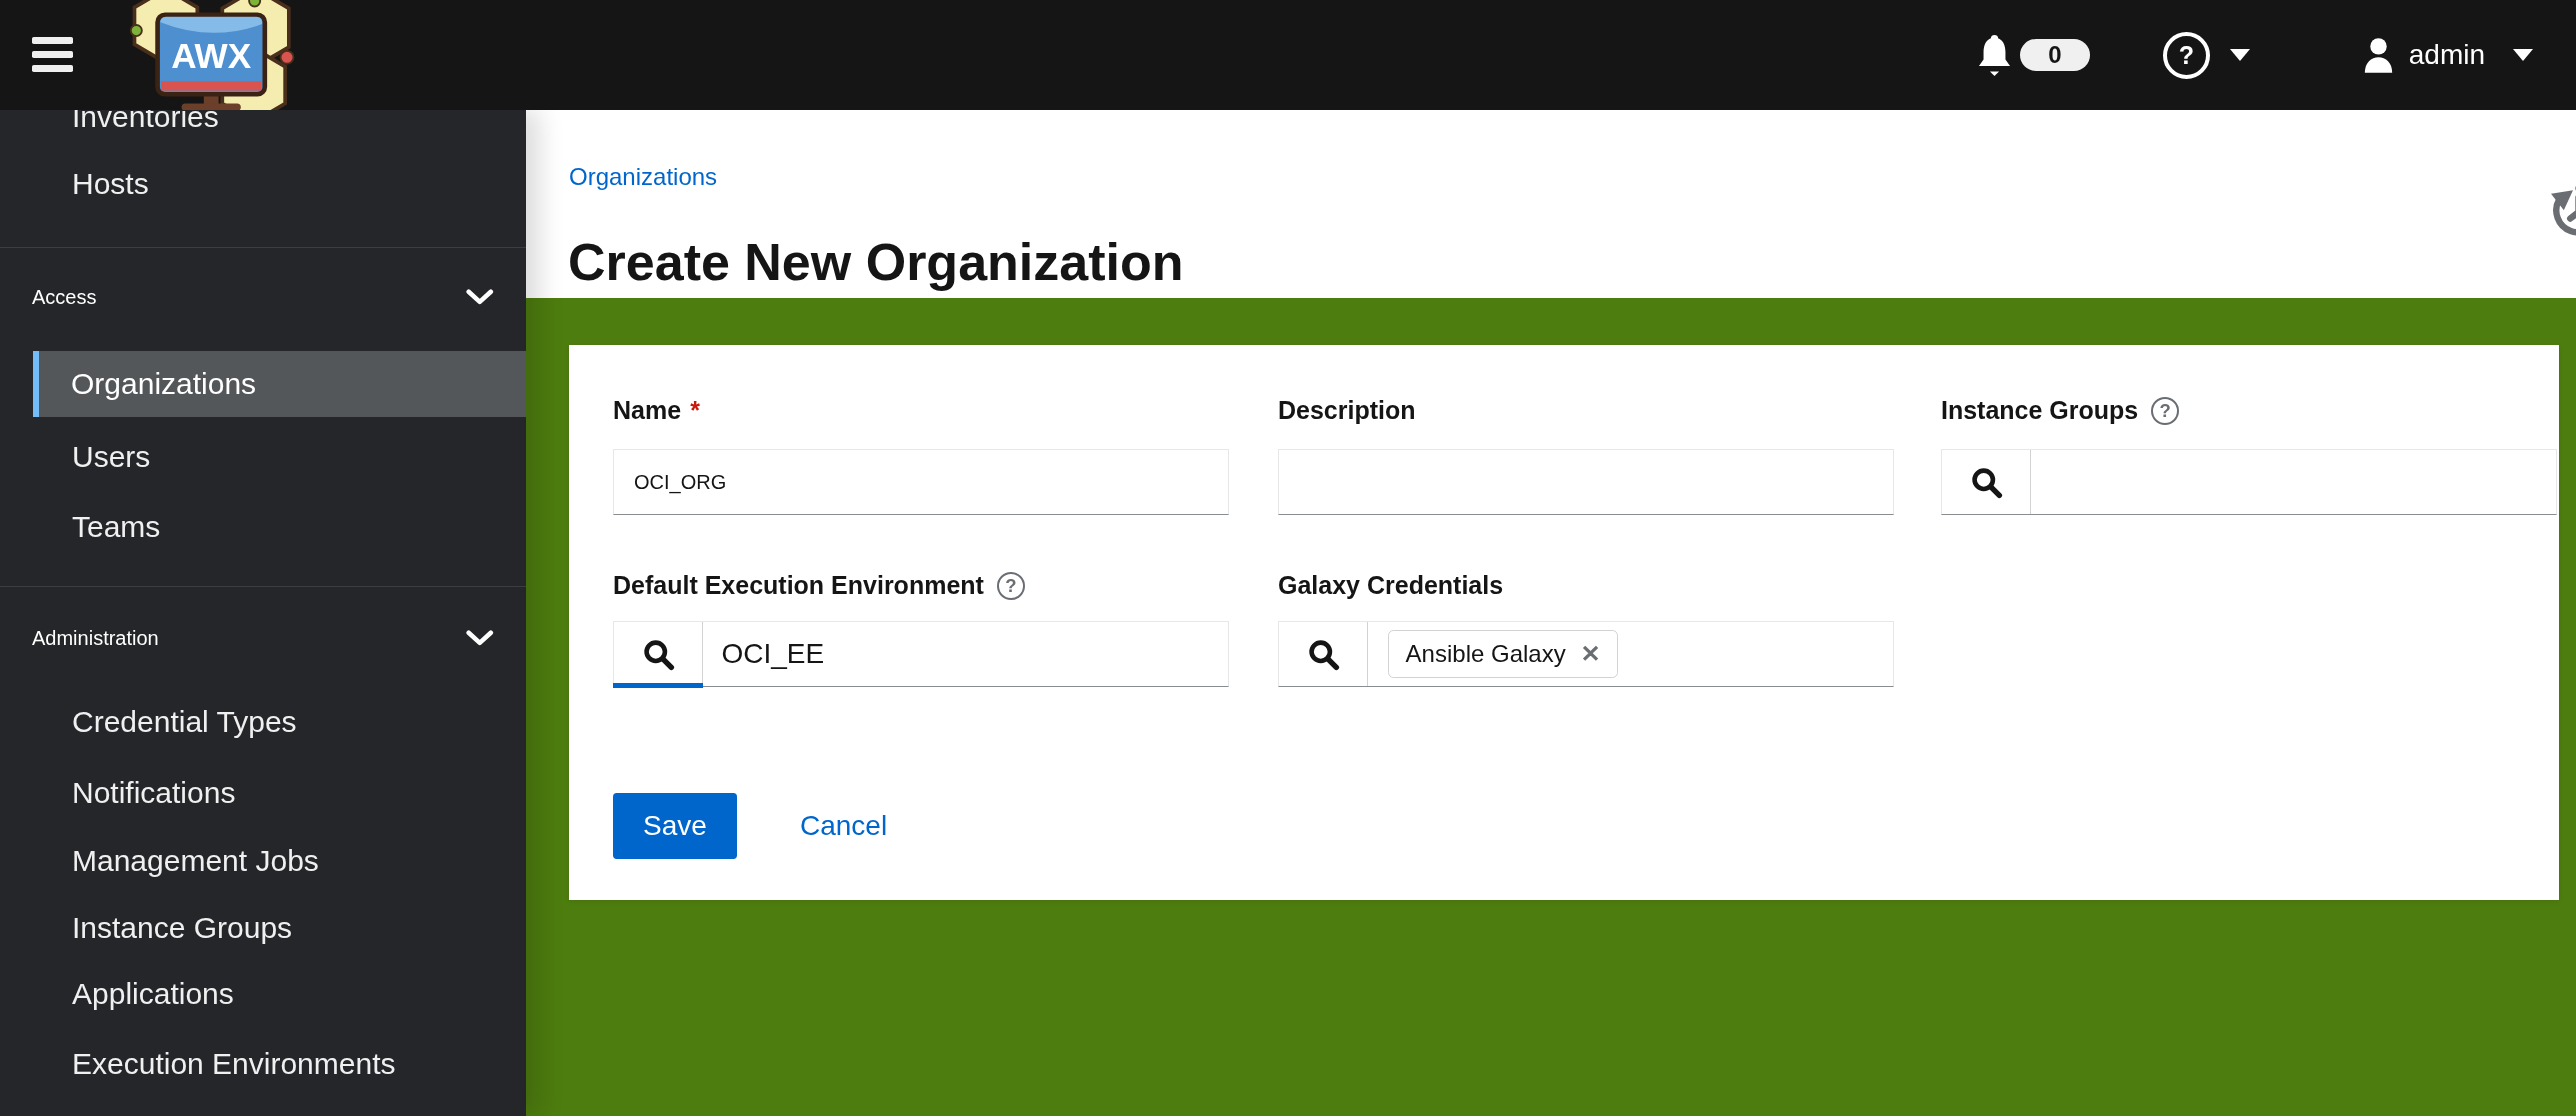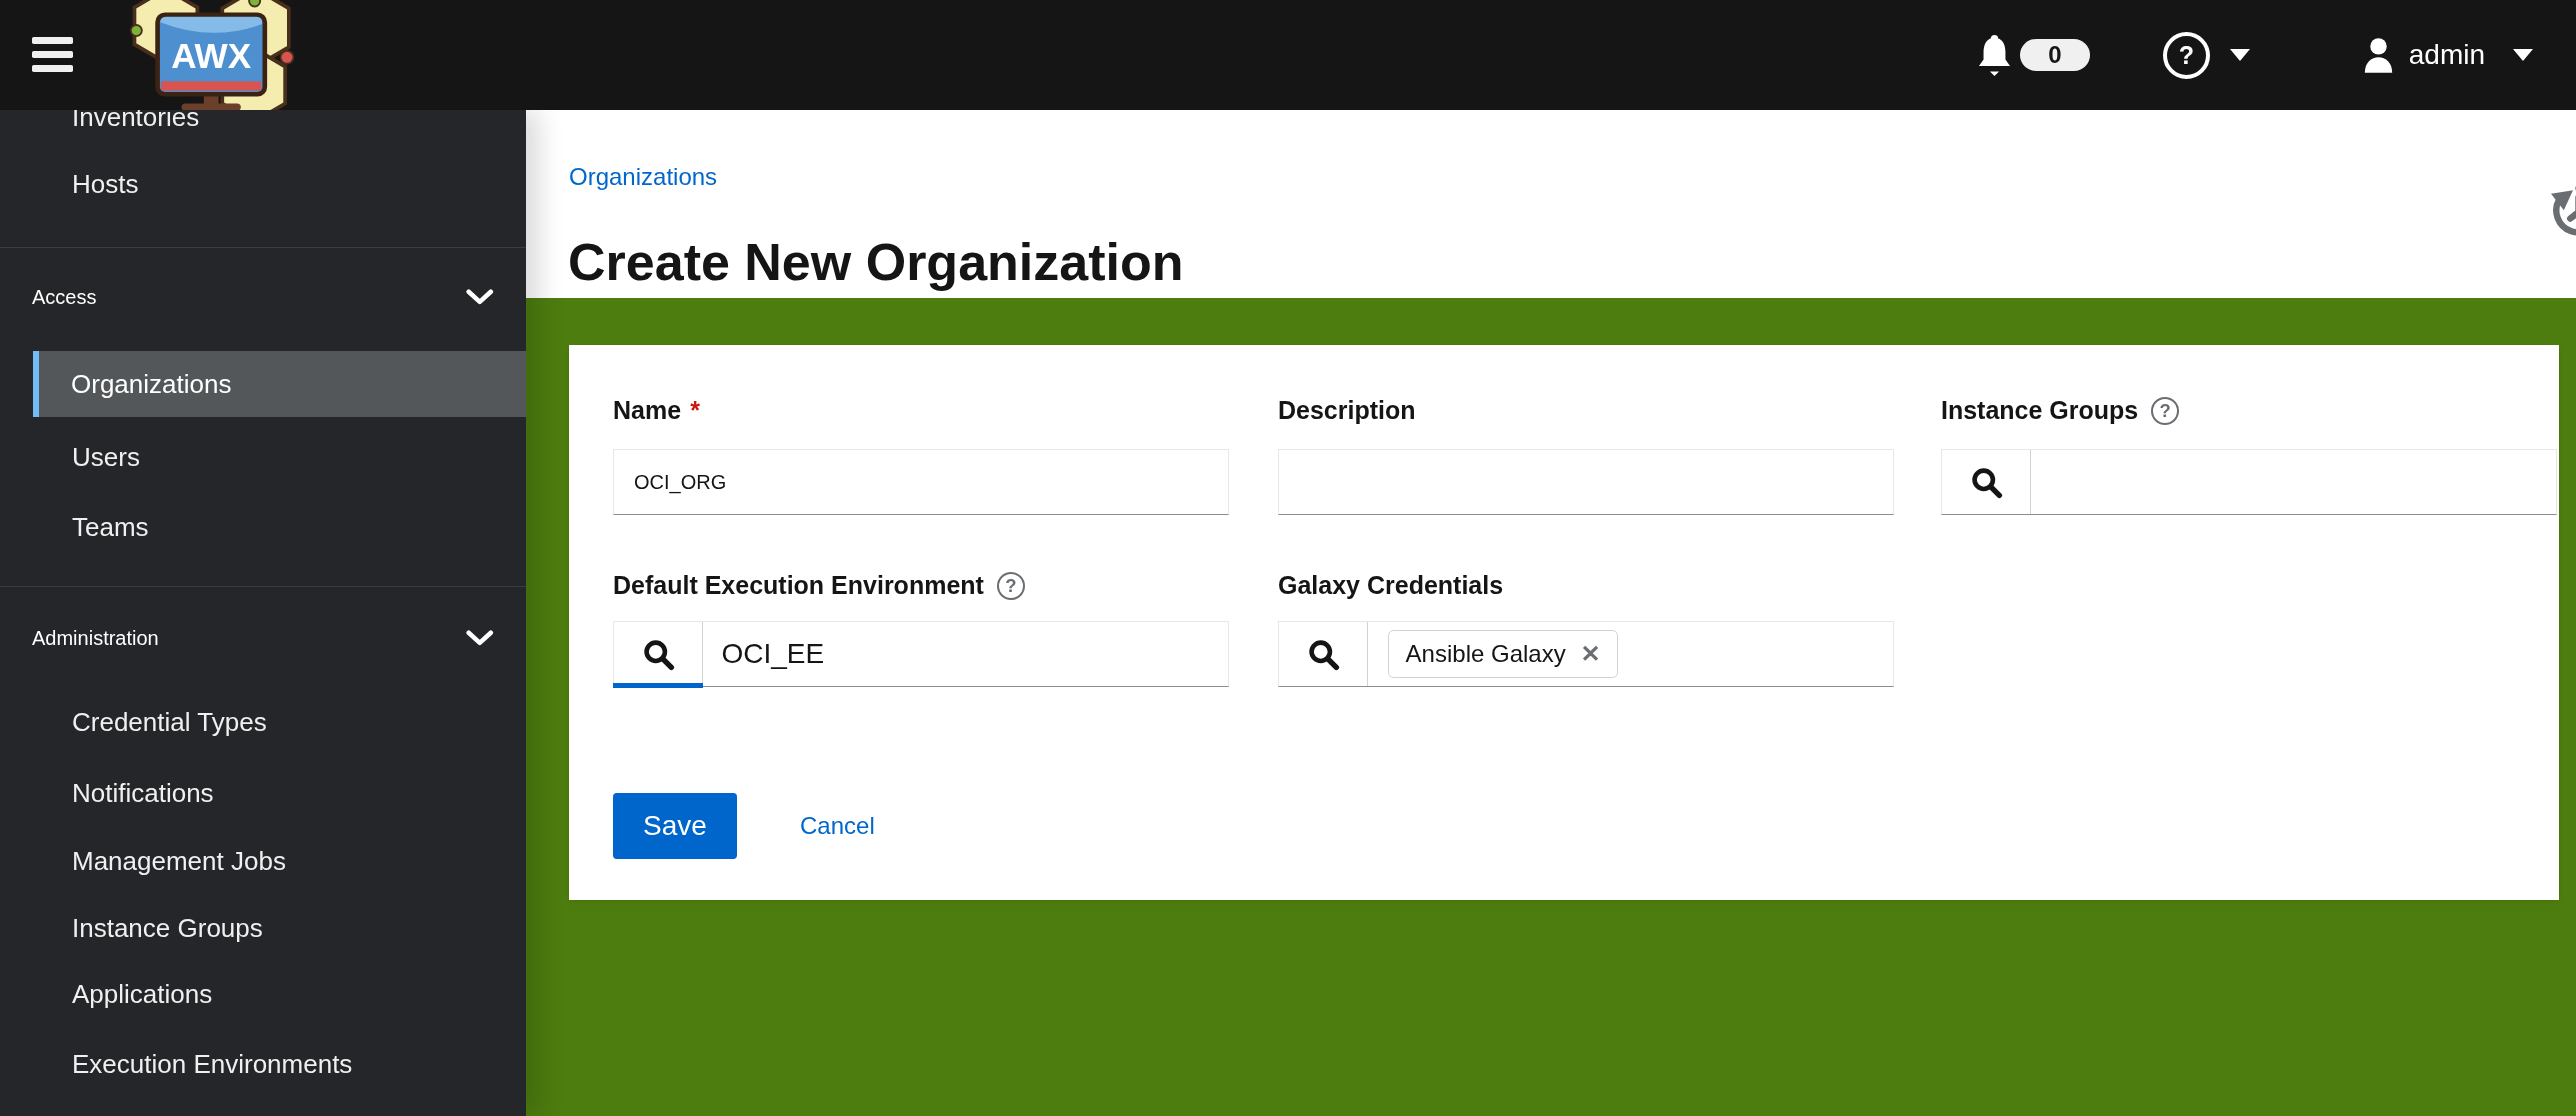--- a/index.html
+++ b/index.html
@@ -17,21 +17,21 @@
          font-size:24px;font-weight:bold;display:flex;align-items:center;justify-content:center;padding:0 11px;margin-left:7.4px;}
   .caret{width:0;height:0;border-left:10px solid transparent;border-right:10px solid transparent;border-top:12px solid #fff;margin-left:20px;}
   .help-circle-white{width:39px;height:39px;border:4.6px solid #fff;border-radius:50%;color:#fff;
          font-weight:bold;font-size:25px;display:flex;align-items:center;justify-content:center;}
   .username{color:#fff;font-size:28px;margin-left:14.8px;}
 
   
   .sidebar{position:absolute;left:0;top:110px;width:526px;height:1007px;background:#242629;z-index:20;
            overflow:hidden;box-shadow:13px 0 24px rgba(0,0,0,0.14);}
   .nav-item{position:absolute;left:0;width:526px;height:66px;display:flex;align-items:center;
-            padding-left:72px;box-sizing:border-box;color:#f0f0f0;font-size:26px;cursor:pointer;}
+            padding-left:72px;box-sizing:border-box;color:#f0f0f0;font-size:30px;cursor:pointer;}
   .nav-item.selected{left:33px;width:493px;background:#54575a;border-left:6.5px solid #73bcf7;padding-left:32px;color:#fff;}
   .nav-group-header{position:absolute;left:0;width:526px;height:66px;display:flex;align-items:center;
             padding:0 32px;box-sizing:border-box;color:#fff;font-size:20px;cursor:pointer;justify-content:space-between;}
   .nav-divider{position:absolute;left:0;width:526px;height:0.9px;background:#3b3e41;}
 
   
   .content-top{position:absolute;left:526px;top:110px;width:2050px;height:188px;background:#fff;}
   .breadcrumb{position:absolute;left:43px;top:53px;font-size:24px;}
   .breadcrumb a{color:#0066cc;text-decoration:none;cursor:pointer;}
   .page-title{position:absolute;left:42px;top:87px;font-size:52px;font-weight:bold;color:#151515;}
@@ -55,21 +55,21 @@
               display:flex;align-items:center;justify-content:center;cursor:pointer;}
   .lookup-btn.focused::after{content:"";position:absolute;left:-0.9px;right:-0.9px;bottom:-1.8px;height:4.6px;background:#0066cc;}
   .lookup-input{flex:1;height:100%;border:none;outline:none;font-size:28px;color:#151515;padding:0 18.5px;
               font-family:"Liberation Sans",sans-serif;background:transparent;min-width:0;}
   .chip{display:inline-flex;align-items:center;border:1.8px solid #d2d2d2;border-radius:5.5px;padding:9.2px 16.6px;
         margin-left:20px;font-size:24px;color:#151515;background:#fff;}
   .chip-close{background:none;border:none;color:#6a6e73;font-size:24px;font-weight:bold;margin-left:14.8px;cursor:pointer;padding:0;line-height:1;}
 
   .actions{position:absolute;left:44px;top:448px;display:flex;align-items:center;gap:63px;}
   .btn-save{width:124px;height:66px;background:#0066cc;color:#fff;font-size:28px;border:none;border-radius:3.7px;cursor:pointer;font-family:"Liberation Sans",sans-serif;}
-  .link-cancel{color:#0066cc;font-size:24px;text-decoration:none;cursor:pointer;}
+  .link-cancel{color:#0066cc;font-size:28px;text-decoration:none;cursor:pointer;}
 
   .c1{left:44px;} .c2{left:709px;} .c3{left:1372px;}
   .rowlabel1{top:51px;} .rowinput1{top:104px;} .rowlabel2{top:226px;} .rowinput2{top:276px;}
 </style>
 </head>
 <body>
 
 <div id="app">
 
   <header class="masthead">

